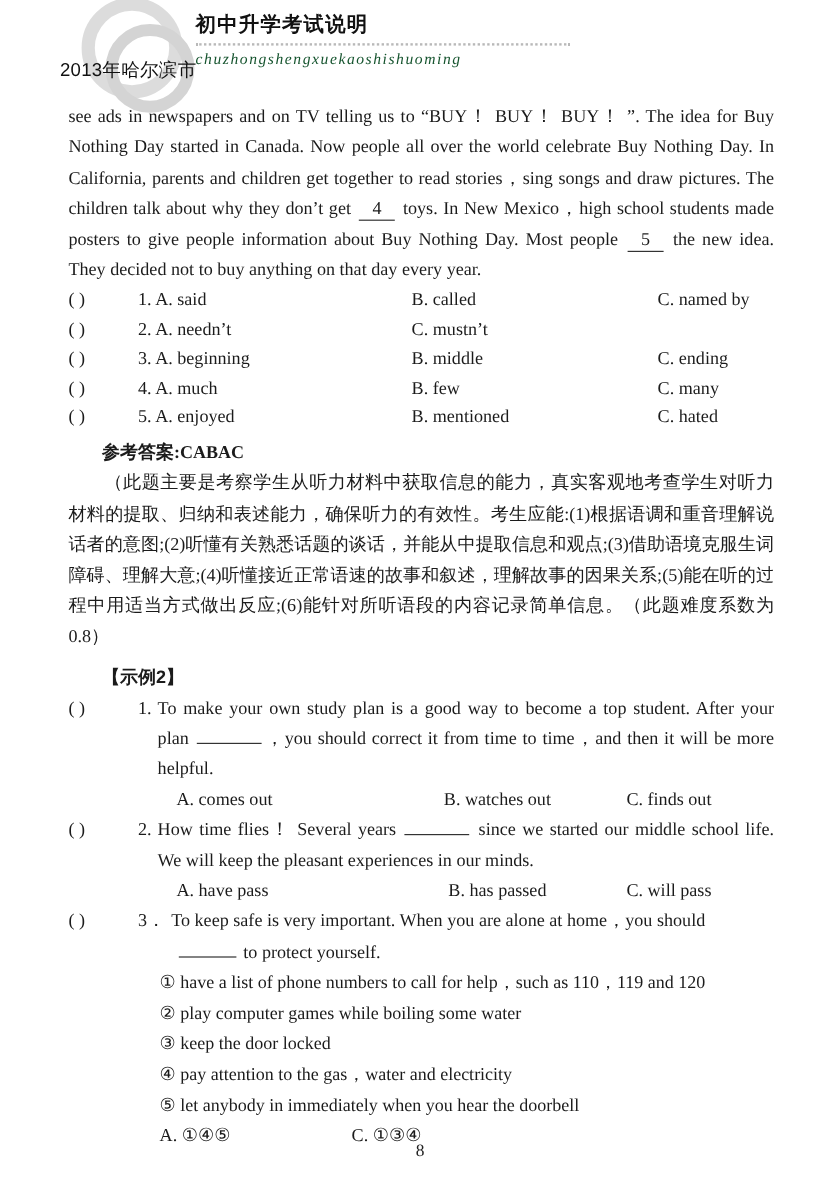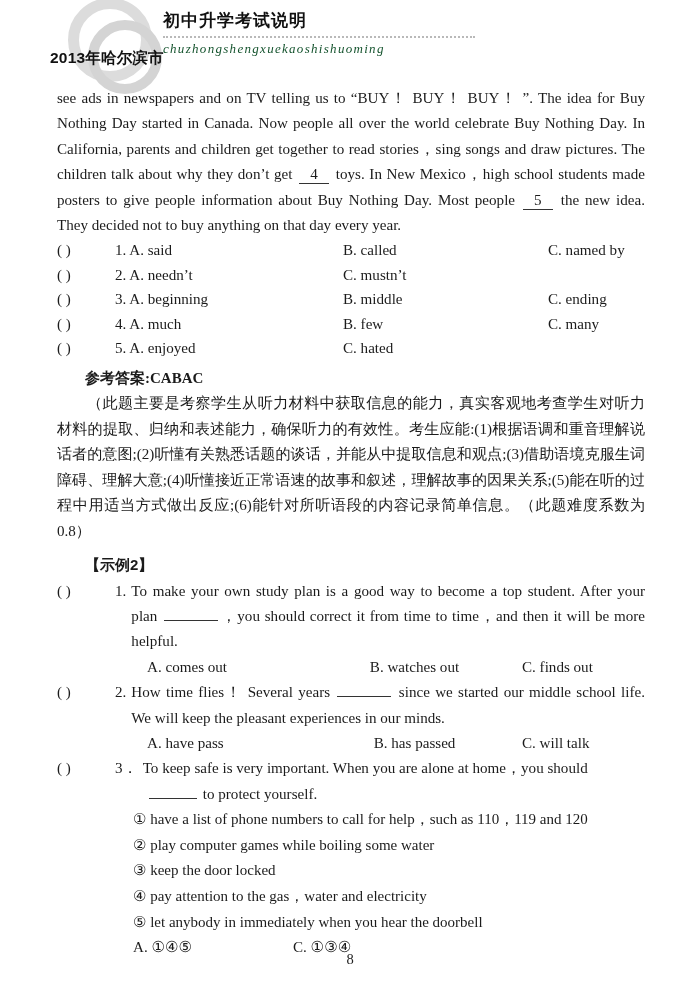--- a/index.html
+++ b/index.html
@@ -45,21 +45,21 @@
     width: 54px;
     height: 54px;
     border: 10px solid #d4d4d4;
     border-radius: 50%;
   }
   .issue-line {
     position: absolute;
     left: 50px;
     top: 48px;
     font-family: "Liberation Sans", "DejaVu Sans", sans-serif;
-    font-weight: bold;
+    font-weight: normal;
     font-size: 15.5px;
     letter-spacing: 0.2px;
     color: #111;
     white-space: nowrap;
   }
   .header-right {
     position: absolute;
     left: 163px;
     top: 8px;
     right: 24px;
@@ -283,20 +283,21 @@
     <div class="choice-row">
       <span class="ch-paren">(        )</span>
       <span class="ch-a"><span>4.</span> <span>A. much</span></span>
       <span class="ch-b">B. few</span>
       <span class="ch-c">C. many</span>
     </div>
 
     <div class="choice-row">
       <span class="ch-paren">(        )</span>
       <span class="ch-a"><span>5.</span> <span>A. enjoyed</span></span>
+      <span class="ch-b">B. mentioned</span>
       <span class="ch-c">C. hated</span>
     </div>
 
   </div>
 
   <div class="answer-key">参考答案:CABAC</div>
 
   <p class="explain indent">（此题主要是考察学生从听力材料中获取信息的能力，真实客观地考查学生对听力材料的提取、归纳和表述能力，确保听力的有效性。考生应能:(1)根据语调和重音理解说话者的意图;(2)听懂有关熟悉话题的谈话，并能从中提取信息和观点;(3)借助语境克服生词障碍、理解大意;(4)听懂接近正常语速的故事和叙述，理解故事的因果关系;(5)能在听的过程中用适当方式做出反应;(6)能针对所听语段的内容记录简单信息。（此题难度系数为 0.8）</p>
 
   <div class="example-head">【示例2】</div>
@@ -316,21 +317,21 @@
 
   <div class="q-block">
     <div class="q-first">
       <span class="q-paren">(        )</span>
       <span class="q-num">2.</span>
       <span class="q-text"><span>How time flies！ Several years </span><span class="blank-line"></span><span> since we started our middle school life. We will keep the pleasant experiences in our minds.</span></span>
     </div>
     <div class="opt-row">
       <span class="opt-a">A. have pass</span>
       <span class="opt-b">B. has passed</span>
-      <span class="opt-c">C. will talk</span>
+      <span class="opt-c">C. will pass</span>
     </div>
   </div>
 
   <div class="q-block">
     <div class="q-first">
       <span class="q-paren">(        )</span>
       <span class="q-num">3．</span>
       <span class="q-text">To keep safe is very important. When you are alone at home，you  should </span>
     </div>
     <div class="q-cont"><span class="blank-line short"></span><span> to protect yourself.</span></div>

